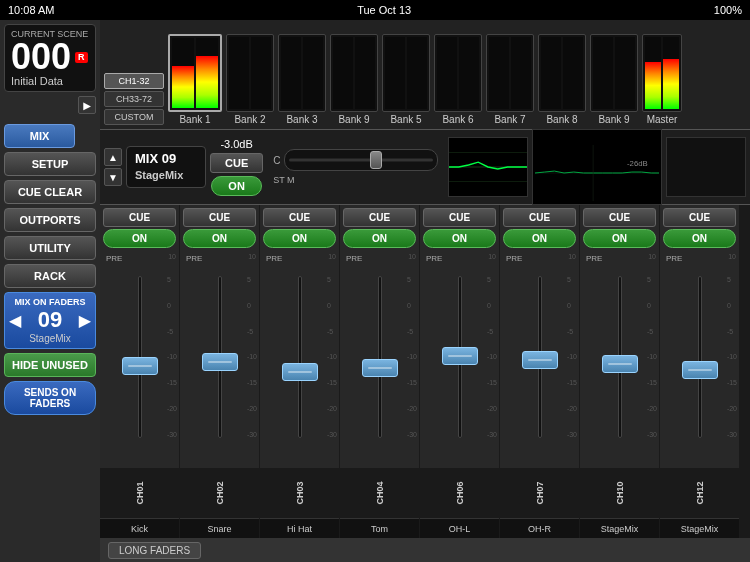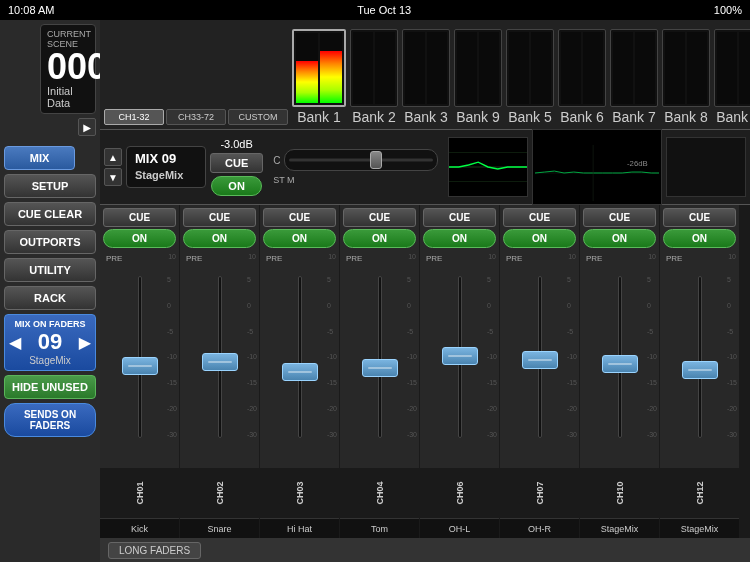--- a/index.html
+++ b/index.html
@@ -41,21 +41,20 @@
       flex-shrink: 0;
     }
 
     .scene-display {
       background: #111;
       border: 1px solid #444;
       border-radius: 4px;
       padding: 4px 6px;
       color: #fff;
       font-size: 11px;
-      margin-left: 36px;
     }
     .scene-label {
       color: #aaa;
       font-size: 9px;
       text-transform: uppercase;
     }
     .scene-number {
       font-size: 36px;
       font-weight: bold;
       color: #fff;
@@ -169,29 +168,29 @@
       overflow: hidden;
     }
     .bank-meter-fill {
       position: absolute;
       bottom: 0;
       left: 0;
       right: 0;
       background: linear-gradient(to top, #00ff00, #aaff00, #ffff00, #ff8800, #ff0000);
     }
     .bank-label {
-      font-size: 14px;
+      font-size: 10px;
       color: #ccc;
       margin-top: 2px;
       text-align: center;
     }
 
     .bank-special {
       display: flex;
-      flex-direction: row;
+      flex-direction: column;
       gap: 2px;
       justify-content: flex-end;
     }
     .bank-special-btn {
       background: #333;
       border: 1px solid #555;
       border-radius: 2px;
       color: #ccc;
       font-size: 9px;
       padding: 2px 6px;

